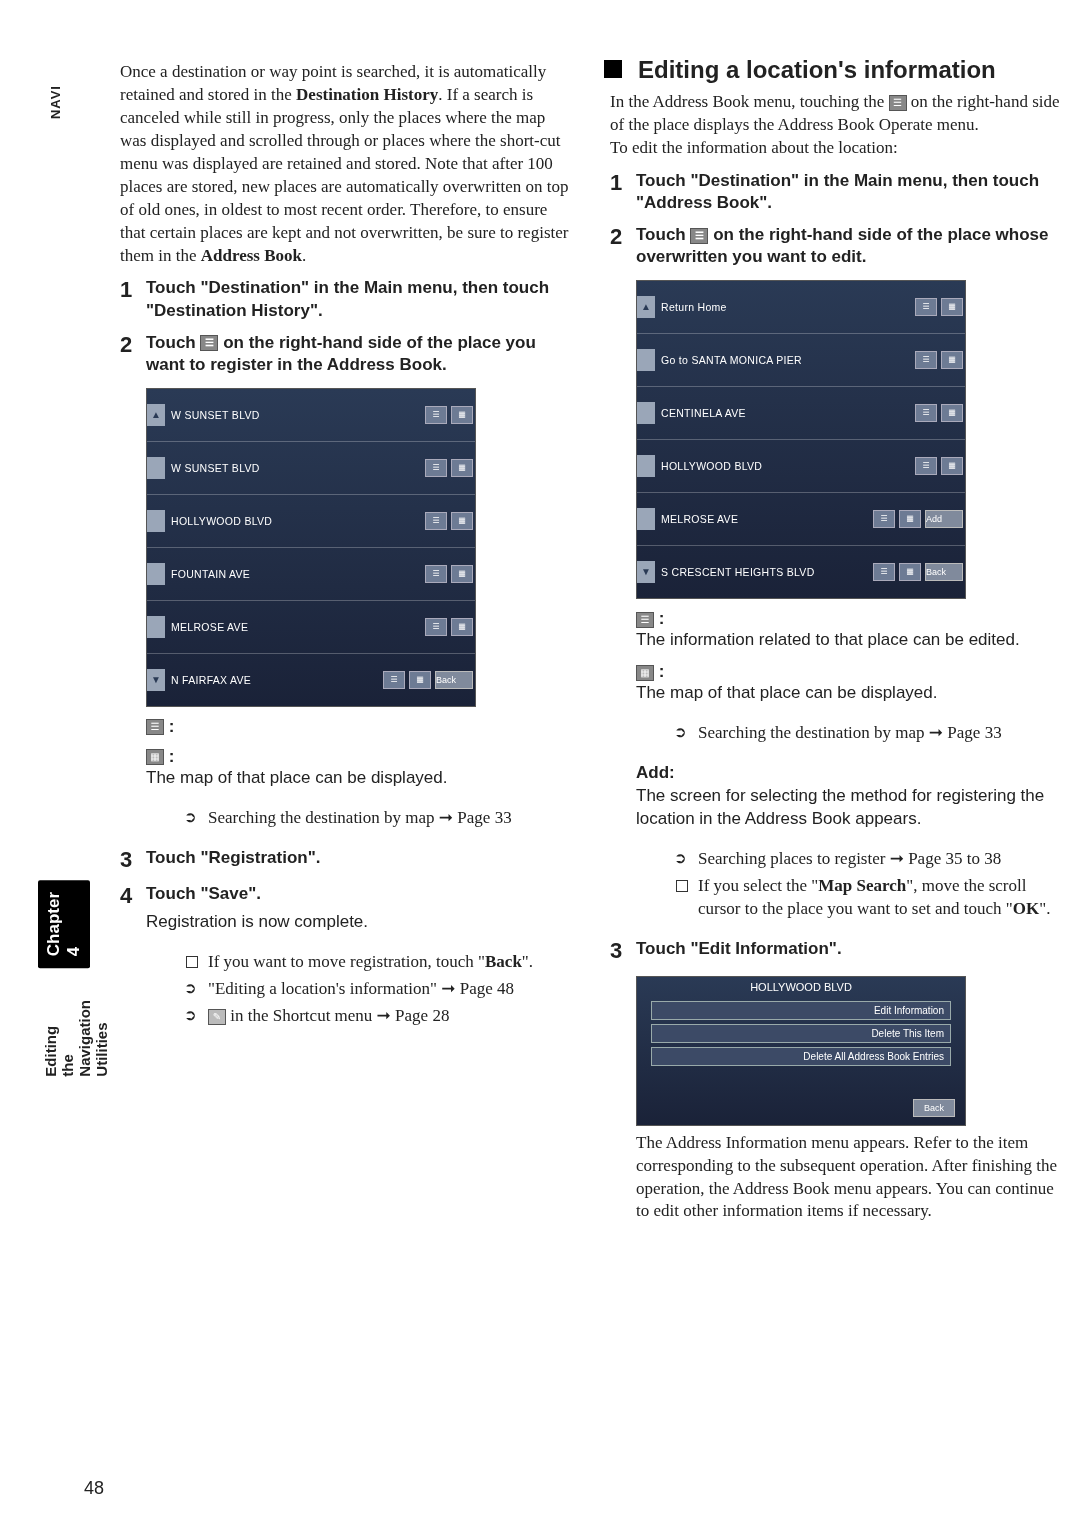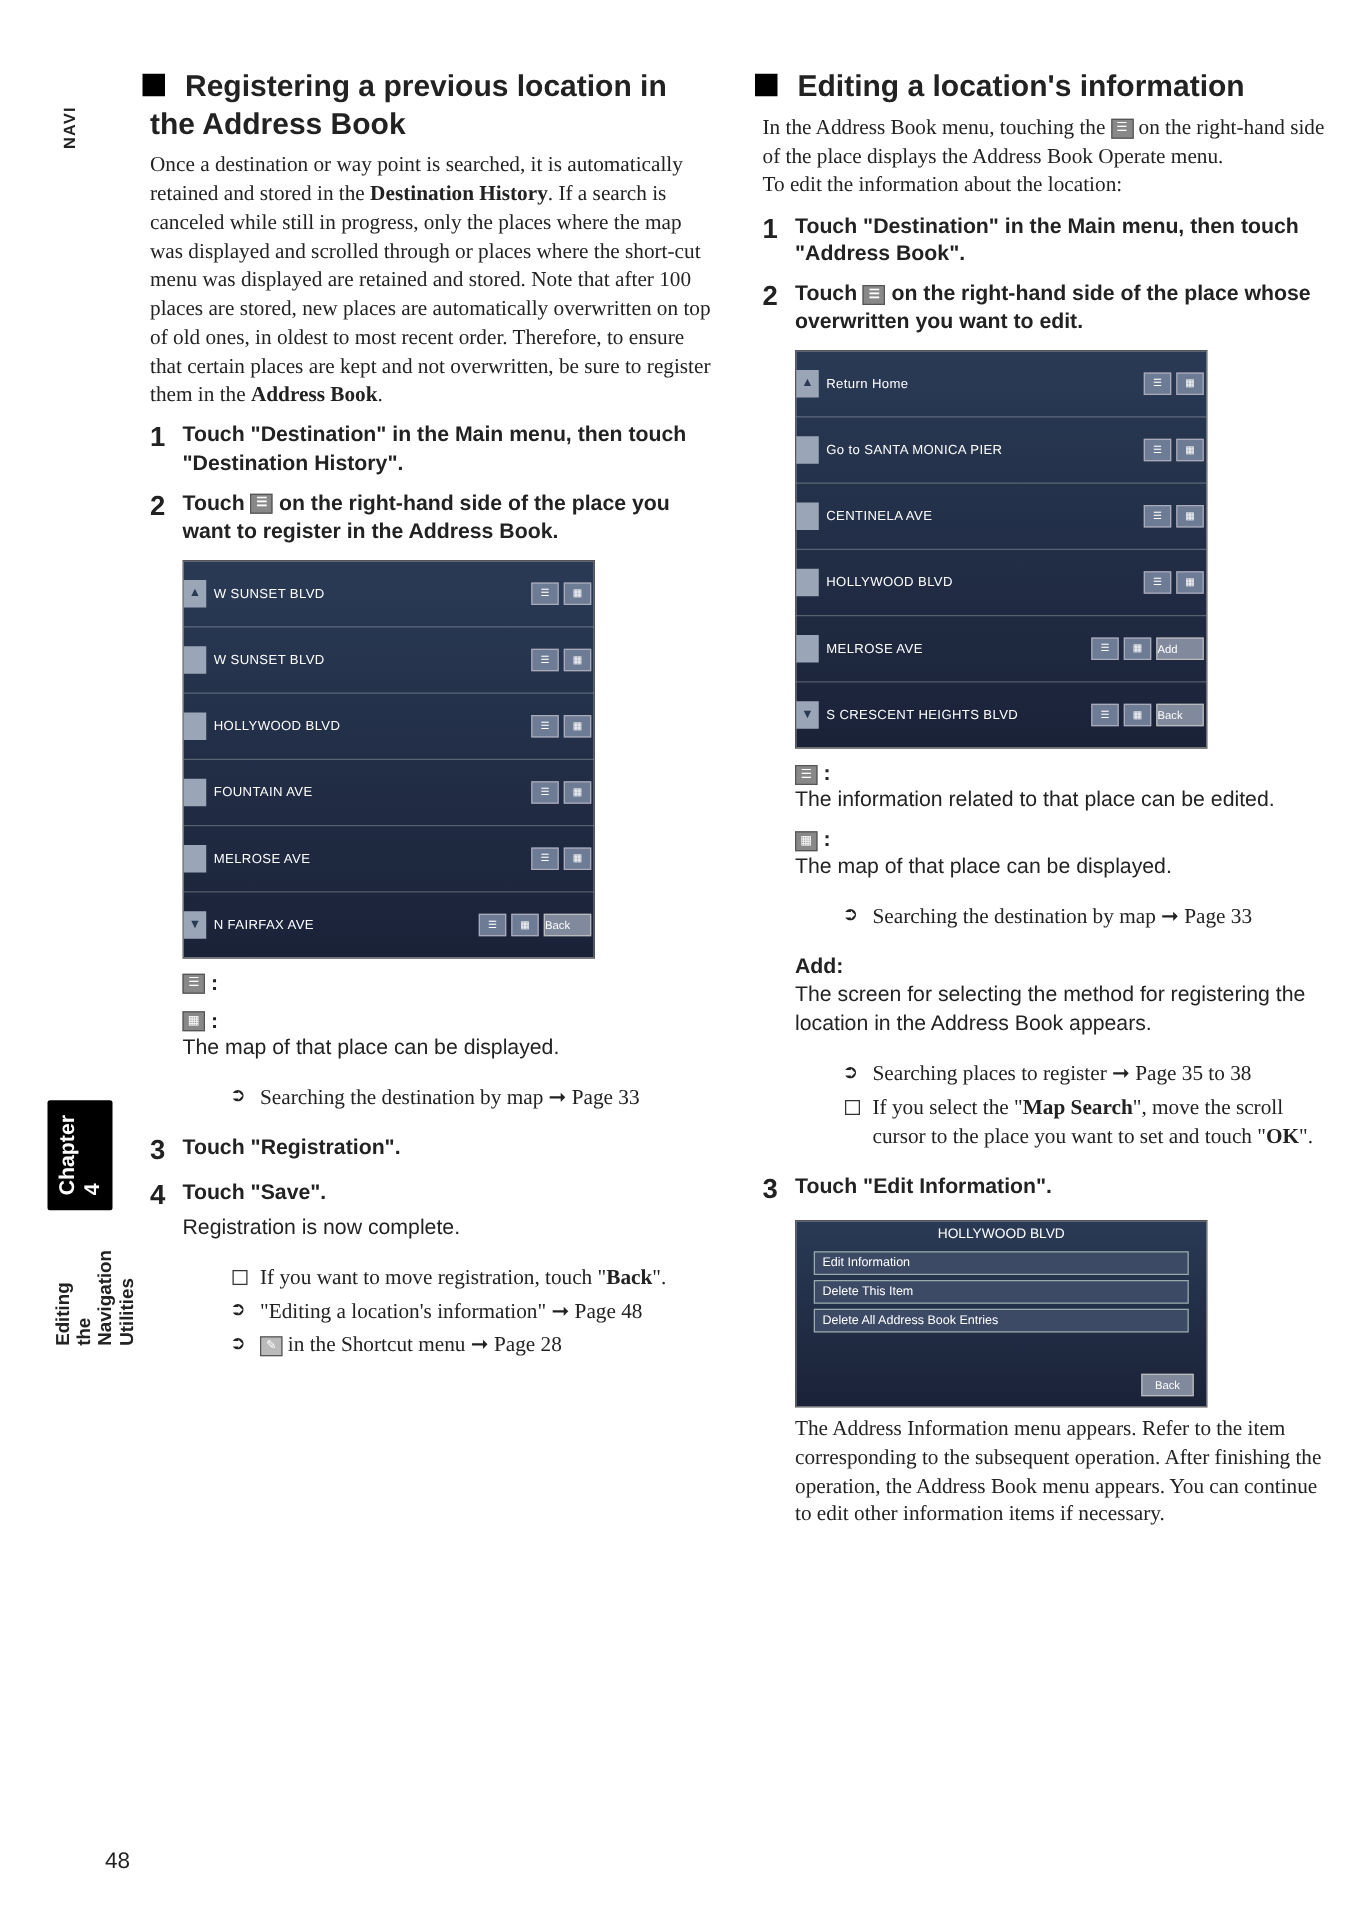--- a/index.html
+++ b/index.html
@@ -140,20 +140,21 @@
     border:1px solid #555;
     color:#fff;
     position:relative;
     font-size:11px;
   }
   .shot2 .title{ text-align:center; font-size:11px; padding:4px 0;}
   .shot2 .opt{
     margin:4px 14px; padding:3px 6px;
     background:#3c4a66; border:1px solid #9aa;
     font-size:10px;
+    text-align:right;
   }
   .shot2 .back{
     position:absolute; right:10px; bottom:8px;
     width:42px;height:18px;
     background:#808a9c;border:1px solid #bbb;
     font-size:9px;line-height:16px;text-align:center;
   }
   .pagenum{
     position:absolute; left:84px; bottom:34px;
     font-size:18px; font-weight:normal;
@@ -166,21 +167,20 @@
   <div class="navi-tab">NAVI</div>
   <div class="chapter-tab">Chapter 4</div>
   <div class="utilities-tab">Editing the Navigation Utilities</div>
 </div>
 
 <div class="page">
   <div style="width:80px"></div>
   <div class="columns">
 
     <div class="col">
-      <h2 class="section">Registering a previous location in the Address Book</h2>
       <p class="intro">
         <span>Once a destination or way point is searched, it is automatically retained and stored in the </span><strong>Destination History</strong><span>. If a search is canceled while still in progress, only the places where the map was displayed and scrolled through or places where the short-cut menu was displayed are retained and stored. Note that after 100 places are stored, new places are automatically overwritten on top of old ones, in oldest to most recent order. Therefore, to ensure that certain places are kept and not overwritten, be sure to register them in the </span><strong>Address Book</strong><span>.</span>
       </p>
 
       <div class="step">
           <div class="step-num">1</div>
         <div class="step-text">Touch "Destination" in the Main menu, then touch "Destination History".</div>
         </div>
 
       <div class="step">

